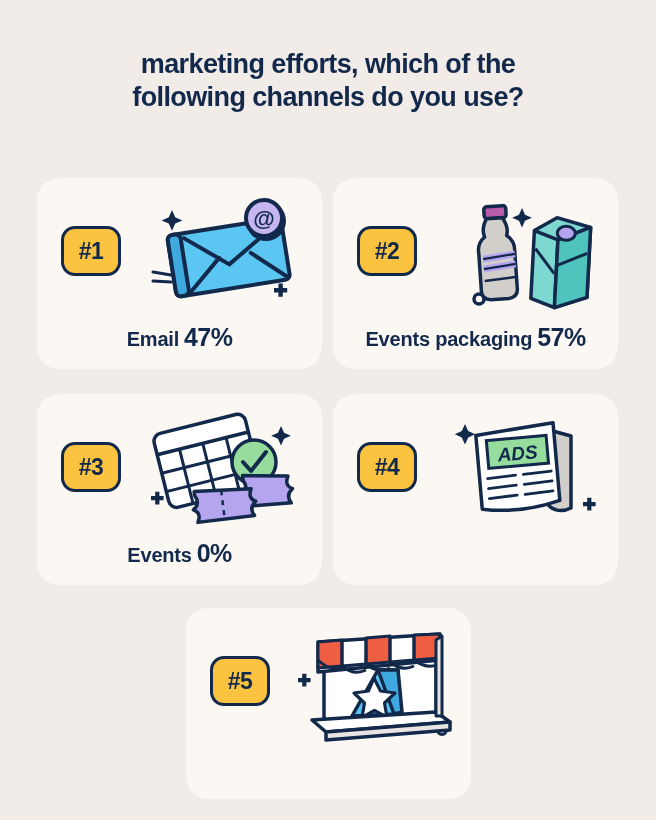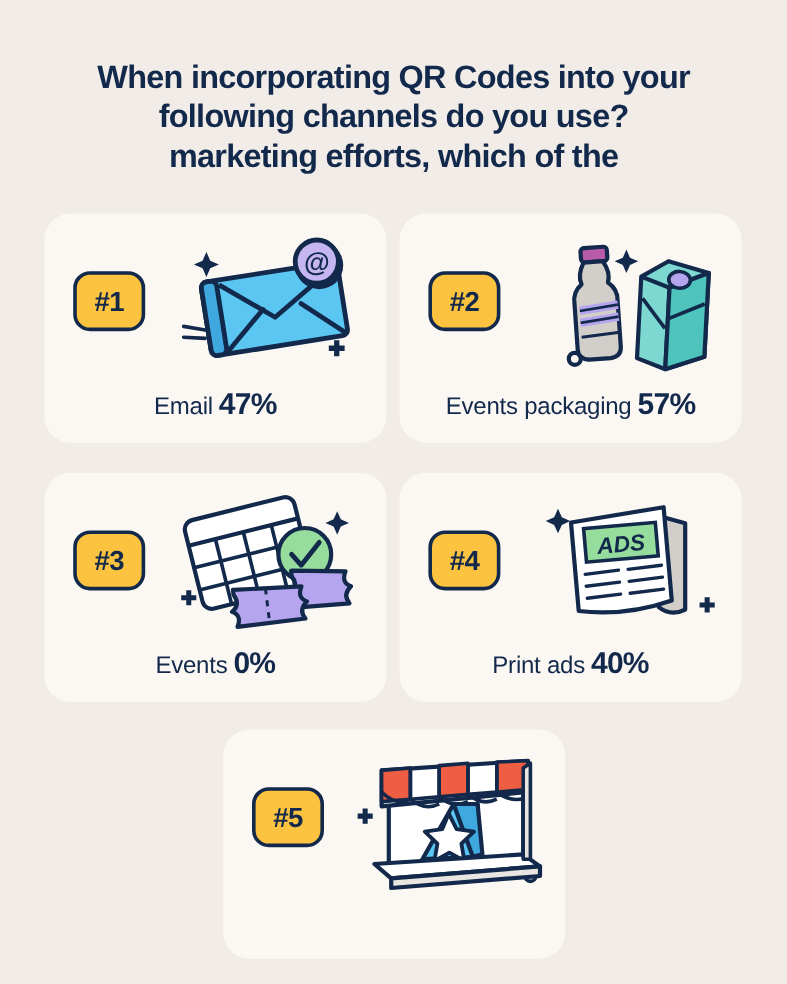--- a/index.html
+++ b/index.html
@@ -63,42 +63,41 @@
 
   .caption{
     position:absolute;
     left:0;right:0;bottom:19px;
     text-align:center;
     white-space:nowrap;
     line-height:1;
   }
   .caption .lbl{
     font-size:20px;
-    font-weight:normal;
+    font-weight:bold;
     letter-spacing:-0.2px;
     color:#12294B;
   }
   .caption .pct{
     font-size:25px;
     font-weight:bold;
     letter-spacing:-0.6px;
     color:#12294B;
     margin-left:5px;
     text-align:center;
   }
 </style>
 </head>
 <body>
 
 <div class="page">
 
   <div class="title">
-    <span class="ln">When incorporating QR Codes into your</span>
+    <span class="ln">marketing efforts, which of the</span>
     <span class="ln">following channels do you use?</span>
-    <span class="ln">marketing efforts, which of the</span>
   </div>
 
   <div class="card card-r1c1">
     <div class="badge">#1</div>
 
     <div class="art">
       <svg viewBox="0 0 170 118">
 
         <path d="M31 14 l3.2 7.2 7.2 3.2 -7.2 3.2 -3.2 7.2 -3.2 -7.2 -7.2 -3.2 7.2 -3.2z" fill="#12294B"></path>
         <path d="M133 92 h4.4 v-4.4 h4.4 v4.4 h4.4 v4.4 h-4.4 v4.4 h-4.4 v-4.4 h-4.4z" fill="#12294B"></path>
@@ -218,23 +217,20 @@
             <line x1="86" y1="63" x2="114" y2="62"></line>
             <line x1="50" y1="74" x2="78" y2="73"></line>
             <line x1="86" y1="73" x2="114" y2="72"></line>
             <line x1="50" y1="84" x2="78" y2="83"></line>
             <line x1="86" y1="83" x2="114" y2="82"></line>
           </g>
         </g>
       </svg>
     </div>
 
-    <div class="caption">
-      <span class="lbl">Print ads</span><span class="pct">40%</span>
-    </div>
   </div>
 
   <div class="card card-r3">
     <div class="badge">#5</div>
 
     <div class="art">
       <svg viewBox="0 0 170 118">
 
         <path d="M8 52 h4.2 v-4.2 h4.2 v4.2 h4.2 v4.2 h-4.2 v4.2 h-4.2 v-4.2 h-4.2z" fill="#12294B"></path>
         <circle cx="152" cy="104" r="4.5" fill="none" stroke="#12294B" stroke-width="3"></circle>

